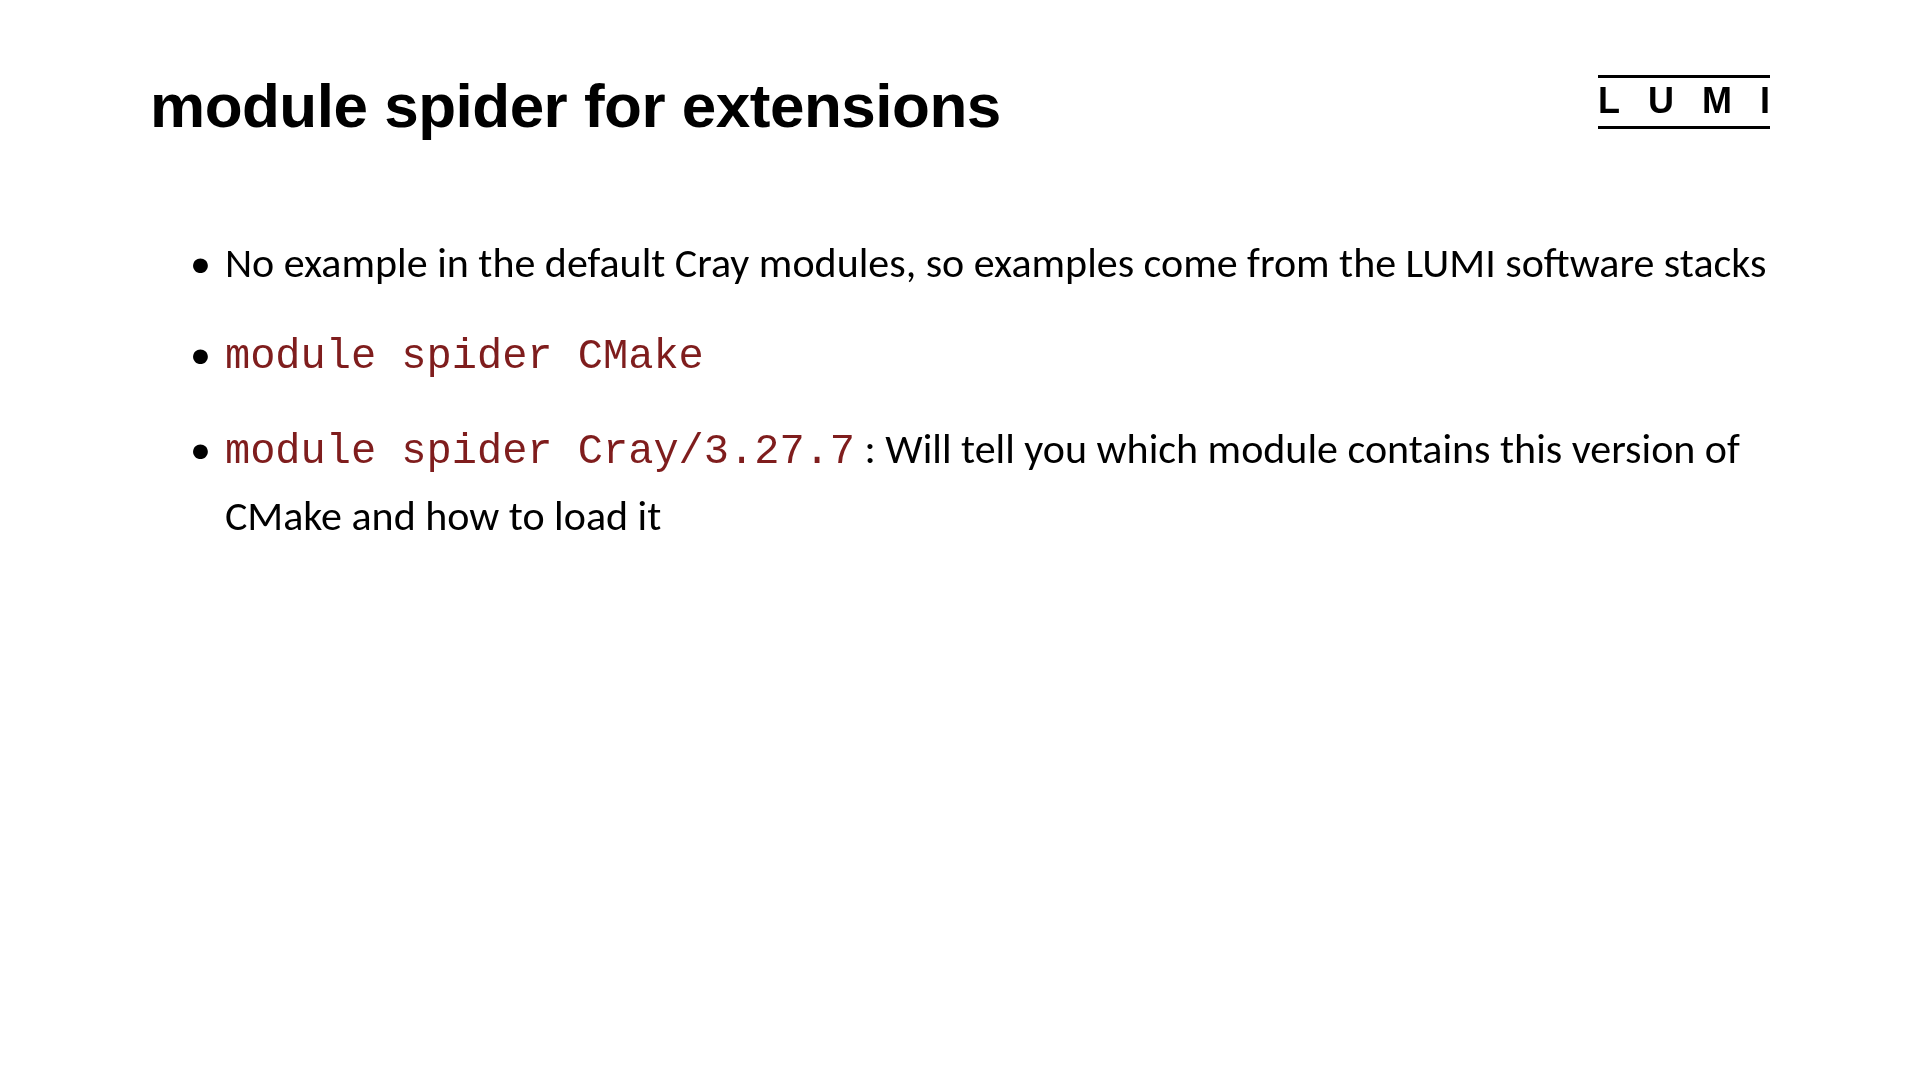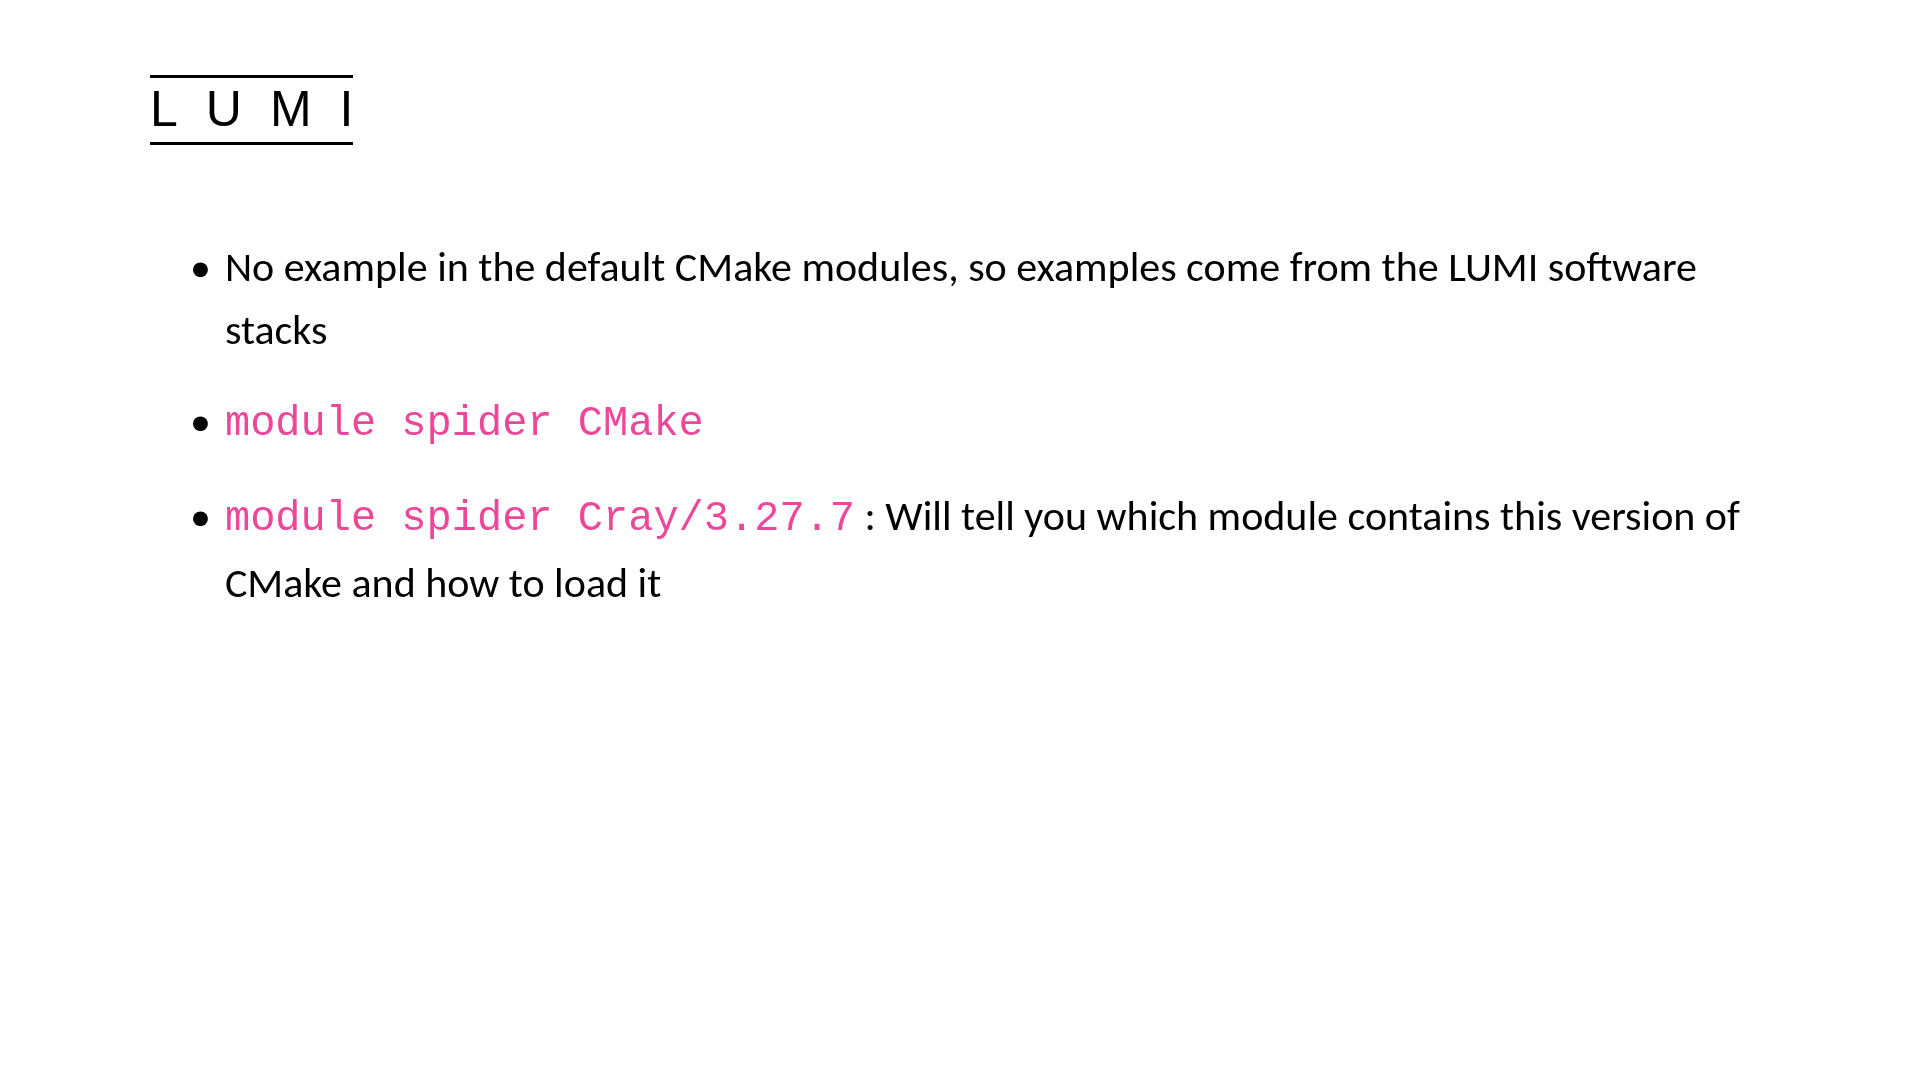--- a/index.html
+++ b/index.html
@@ -28,22 +28,22 @@
     }
     .title {
       font-size: 62px;
       font-weight: 700;
       color: #000;
       letter-spacing: -0.5px;
       font-family: 'Arial Black', 'Helvetica Neue', Arial, sans-serif;
     }
     .logo {
       font-family: Arial, sans-serif;
-      font-size: 50px;
-      font-weight: 400;
+      font-size: 36px;
+      font-weight: 700;
       letter-spacing: 28px;
       color: #000;
       border-top: 3px solid #000;
       border-bottom: 3px solid #000;
       padding: 2px 0 4px 0;
       margin-top: 5px;
       white-space: nowrap;
     }
     .logo-inner {
       display: inline-block;
@@ -62,42 +62,43 @@
     }
     .bullet-marker {
       margin-right: 14px;
       flex-shrink: 0;
     }
     .bullet-text {
       flex: 1;
     }
     .code {
       font-family: 'Consolas', 'Courier New', monospace;
-      color: #ec4899;
+      color: #7f1d1d;
       margin-top: 34px;
     }
     .normal {
       color: #000;
     }
   </style>
 </head>
 <body>
 
 <div class="slide">
   <div class="header">
+    <h1 class="title">module spider for extensions</h1>
     <div class="logo">
       <span class="logo-inner">LUMI</span>
     </div>
   </div>
 
   <div class="content">
 
     <div class="bullet-item">
       <span class="bullet-marker">•</span>
-      <span class="bullet-text">No example in the default CMake modules, so examples come from the LUMI software stacks</span>
+      <span class="bullet-text">No example in the default Cray modules, so examples come from the LUMI software stacks</span>
     </div>
 
     <div class="bullet-item">
       <span class="bullet-marker">•</span>
       <span class="bullet-text">
         <span class="code">module spider CMake</span>
       </span>
     </div>
 
     <div class="bullet-item">

